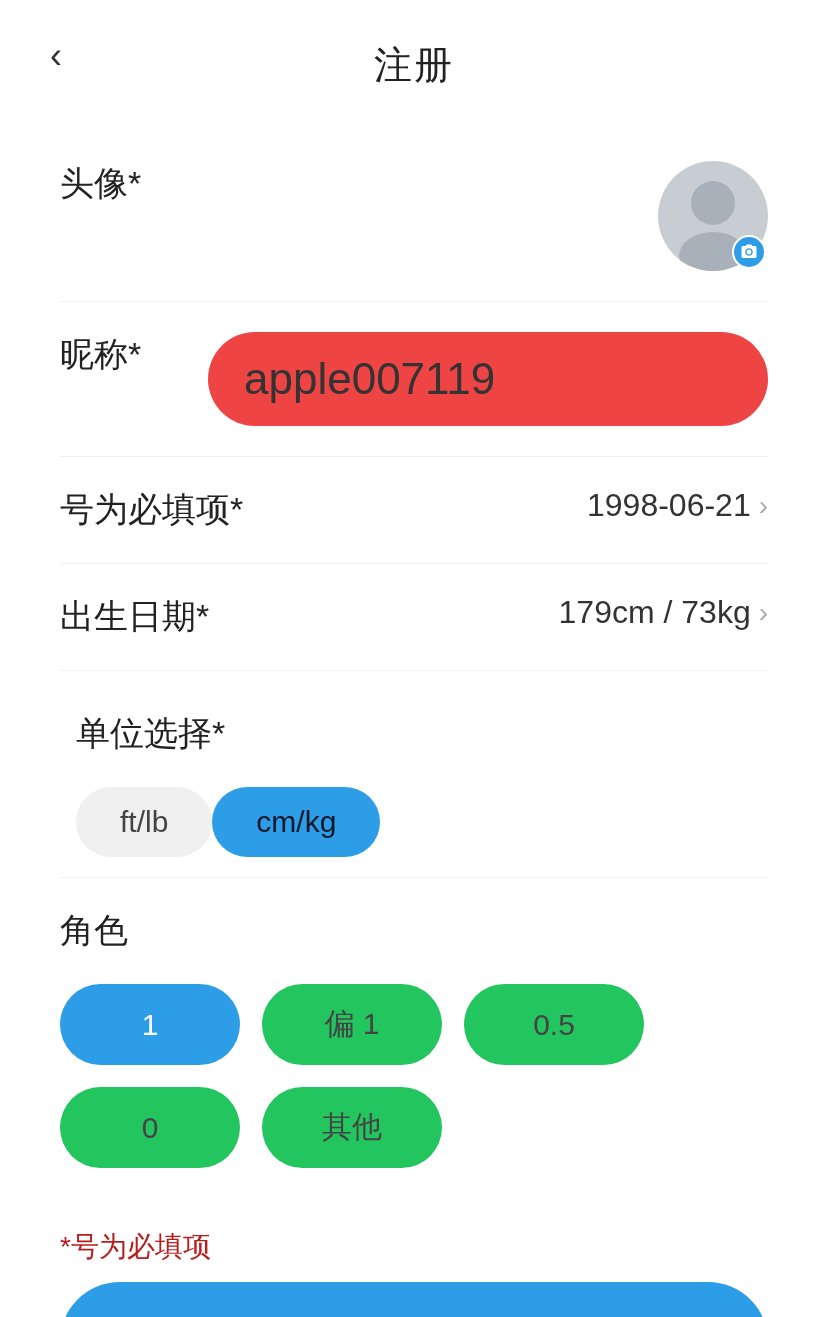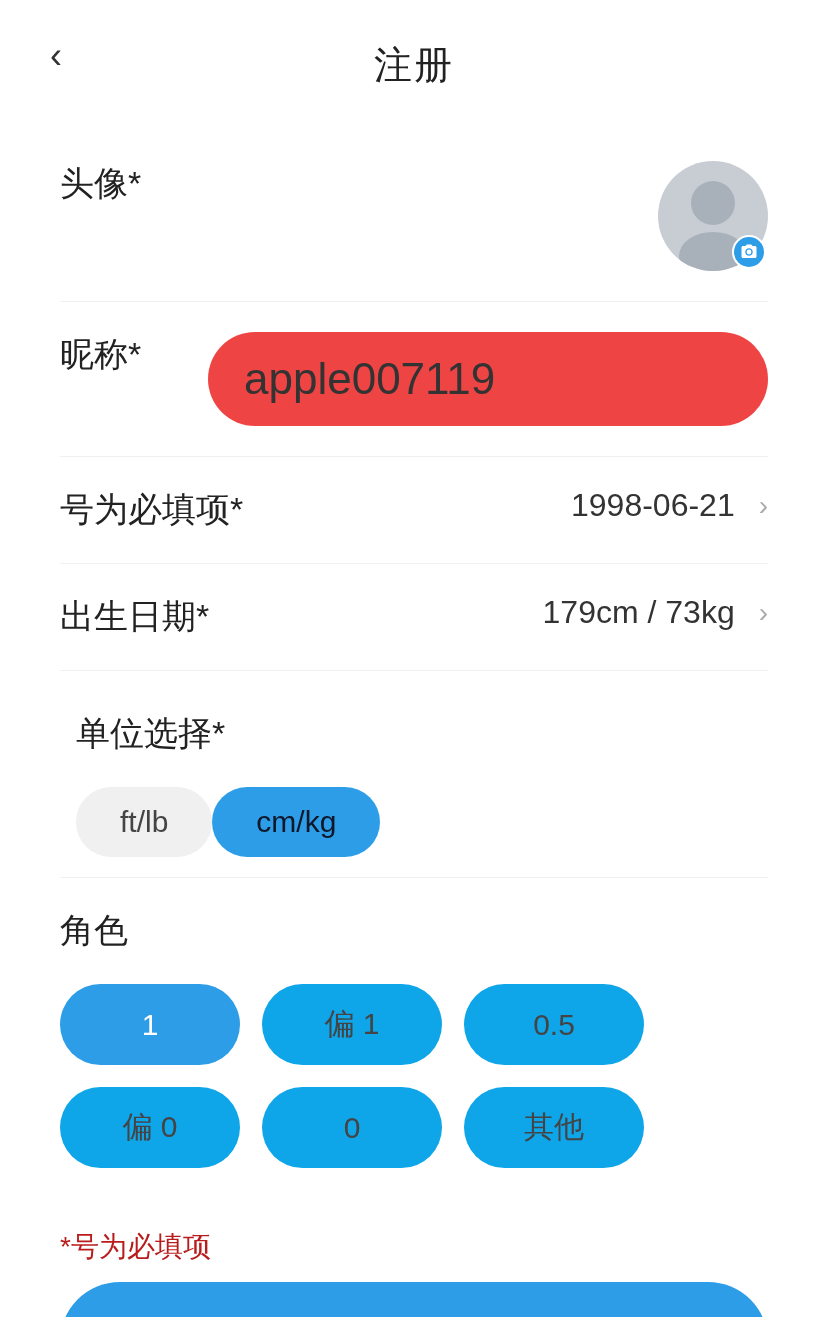--- a/index.html
+++ b/index.html
@@ -131,21 +131,21 @@
       font-size: 44px;
       color: #333;
       width: 560px;
       outline: none;
     }
 
     
     .row-value {
       display: flex;
       align-items: center;
-      gap: 24px;
+      gap: 8px;
       font-size: 32px;
       color: #333;
     }
 
     .chevron-icon {
       font-size: 28px;
       color: #aaa;
     }
 
     
@@ -205,21 +205,21 @@
       border-radius: 50px;
       font-size: 30px;
       cursor: pointer;
       border: none;
       font-weight: 400;
       width: 180px;
       text-align: center;
     }
 
     .role-btn-inactive {
-      background: #0ea5e9;
+      background: #22c55e;
       color: #444;
     }
 
     .role-btn-active {
       background: #2d9de8;
       color: #ffffff;
     }
 
     
     .required-hint {
@@ -317,21 +317,20 @@
 
     <div class="divider"></div>
 
     
     <div class="role-section">
       <div class="role-label">角色</div>
       <div class="role-buttons">
         <button class="role-btn role-btn-active">1</button>
         <button class="role-btn role-btn-inactive">偏 1</button>
         <button class="role-btn role-btn-inactive">0.5</button>
-        <button class="role-btn role-btn-inactive">偏 0</button>
         <button class="role-btn role-btn-inactive">0</button>
         <button class="role-btn role-btn-inactive">其他</button>
       </div>
     </div>
 
     
     <div class="required-hint">*号为必填项</div>
 
     
     <button class="submit-btn">完成</button>

